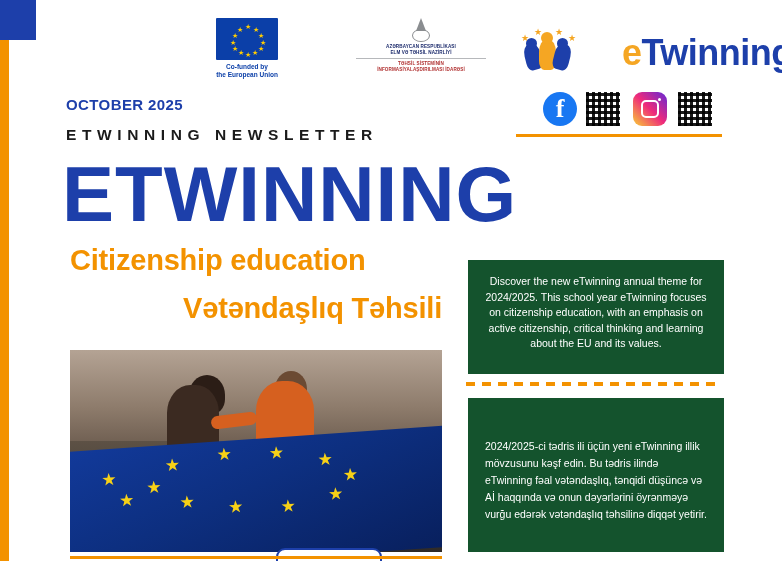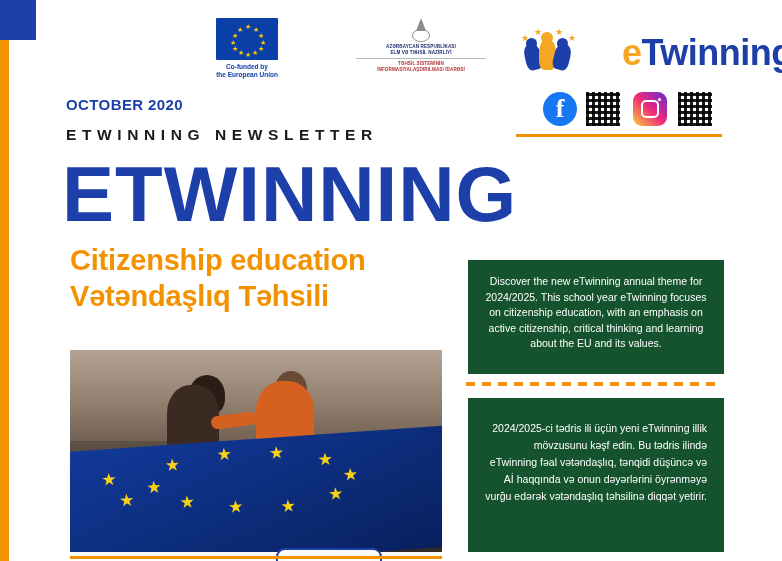--- a/index.html
+++ b/index.html
@@ -273,22 +273,23 @@
     left: 70px;
     top: 244px;
     font-size: 29px;
     font-weight: bold;
     color: #f39200;
     letter-spacing: -0.2px;
   }
   .headline-az {
     position: absolute;
     left: 70px;
-    top: 280px;
+    top: 292px;
     width: 372px;
+    text-align: right;
     font-size: 29px;
     font-weight: bold;
     color: #f39200;
     letter-spacing: -0.2px;
   }
 
   
   .photo {
     position: absolute;
     left: 70px;
@@ -382,24 +383,24 @@
     top: 260px;
     height: 114px;
     padding: 14px 17px;
     font-size: 10.5px;
     line-height: 15.5px;
     text-align: center;
   }
   .panel-az {
     top: 398px;
     height: 154px;
-    padding: 22px 17px;
+    padding: 40px 17px;
     font-size: 10.5px;
     line-height: 17px;
-    text-align: right;
+    text-align: left;
   }
   .dotted-divider {
     position: absolute;
     left: 466px;
     top: 382px;
     width: 256px;
     height: 4px;
     background: repeating-linear-gradient(90deg, #f39200 0 9px, transparent 9px 16px);
   }
   .photo-caption-chip {
@@ -480,21 +481,21 @@
 </div>
 
 <div class="social-row">
   <div class="fb-icon">f</div>
   <div class="qr qr1"></div>
   <div class="ig-icon"></div>
   <div class="qr qr2"></div>
 </div>
 <div class="social-underline"></div>
 
-<div class="issue-date">OCTOBER 2020</div>
+<div class="issue-date">OCTOBER 2025</div>
 <div class="brand-line">ETWINNING NEWSLETTER</div>
 <div class="newsletter-title">ETWINNING</div>
 
 <div class="headline-en">Citizenship education</div>
 <div class="headline-az">Vətəndaşlıq Təhsili</div>
 
 <div class="photo">
   <div class="sky"></div>
   <div class="ground"></div>
   <div class="p1-head"></div>

